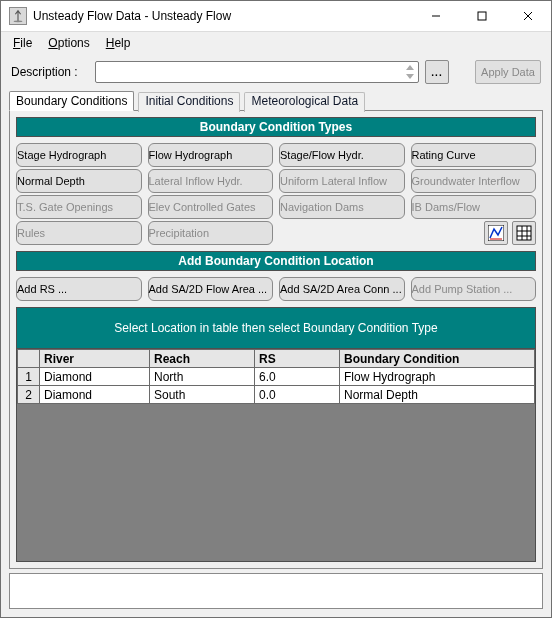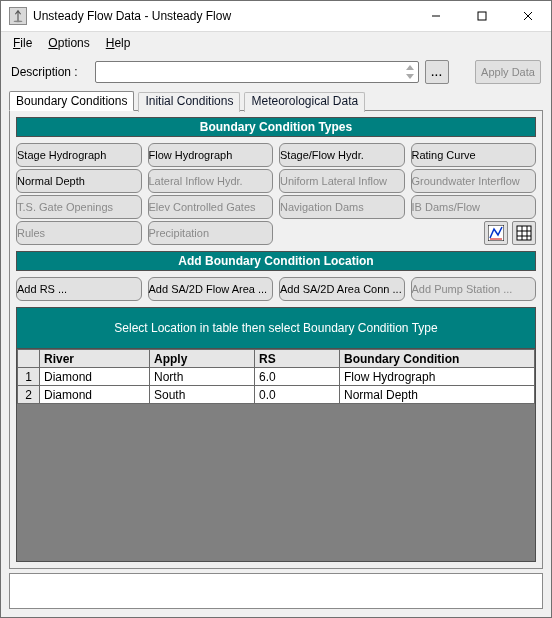--- a/index.html
+++ b/index.html
@@ -393,21 +393,21 @@
             <col style="width:22px">
             <col style="width:110px">
             <col style="width:105px">
             <col style="width:85px">
             <col>
           </colgroup>
           <tbody>
               <tr>
             <th class="rownum"></th>
             <th>River</th>
-            <th>Apply</th>
+            <th>Reach</th>
             <th>RS</th>
             <th>Boundary Condition</th>
           </tr>
           <tr>
             <td class="rownum">1</td>
             <td>Diamond</td>
             <td>North</td>
             <td>6.0</td>
             <td>Flow Hydrograph</td>
           </tr>

